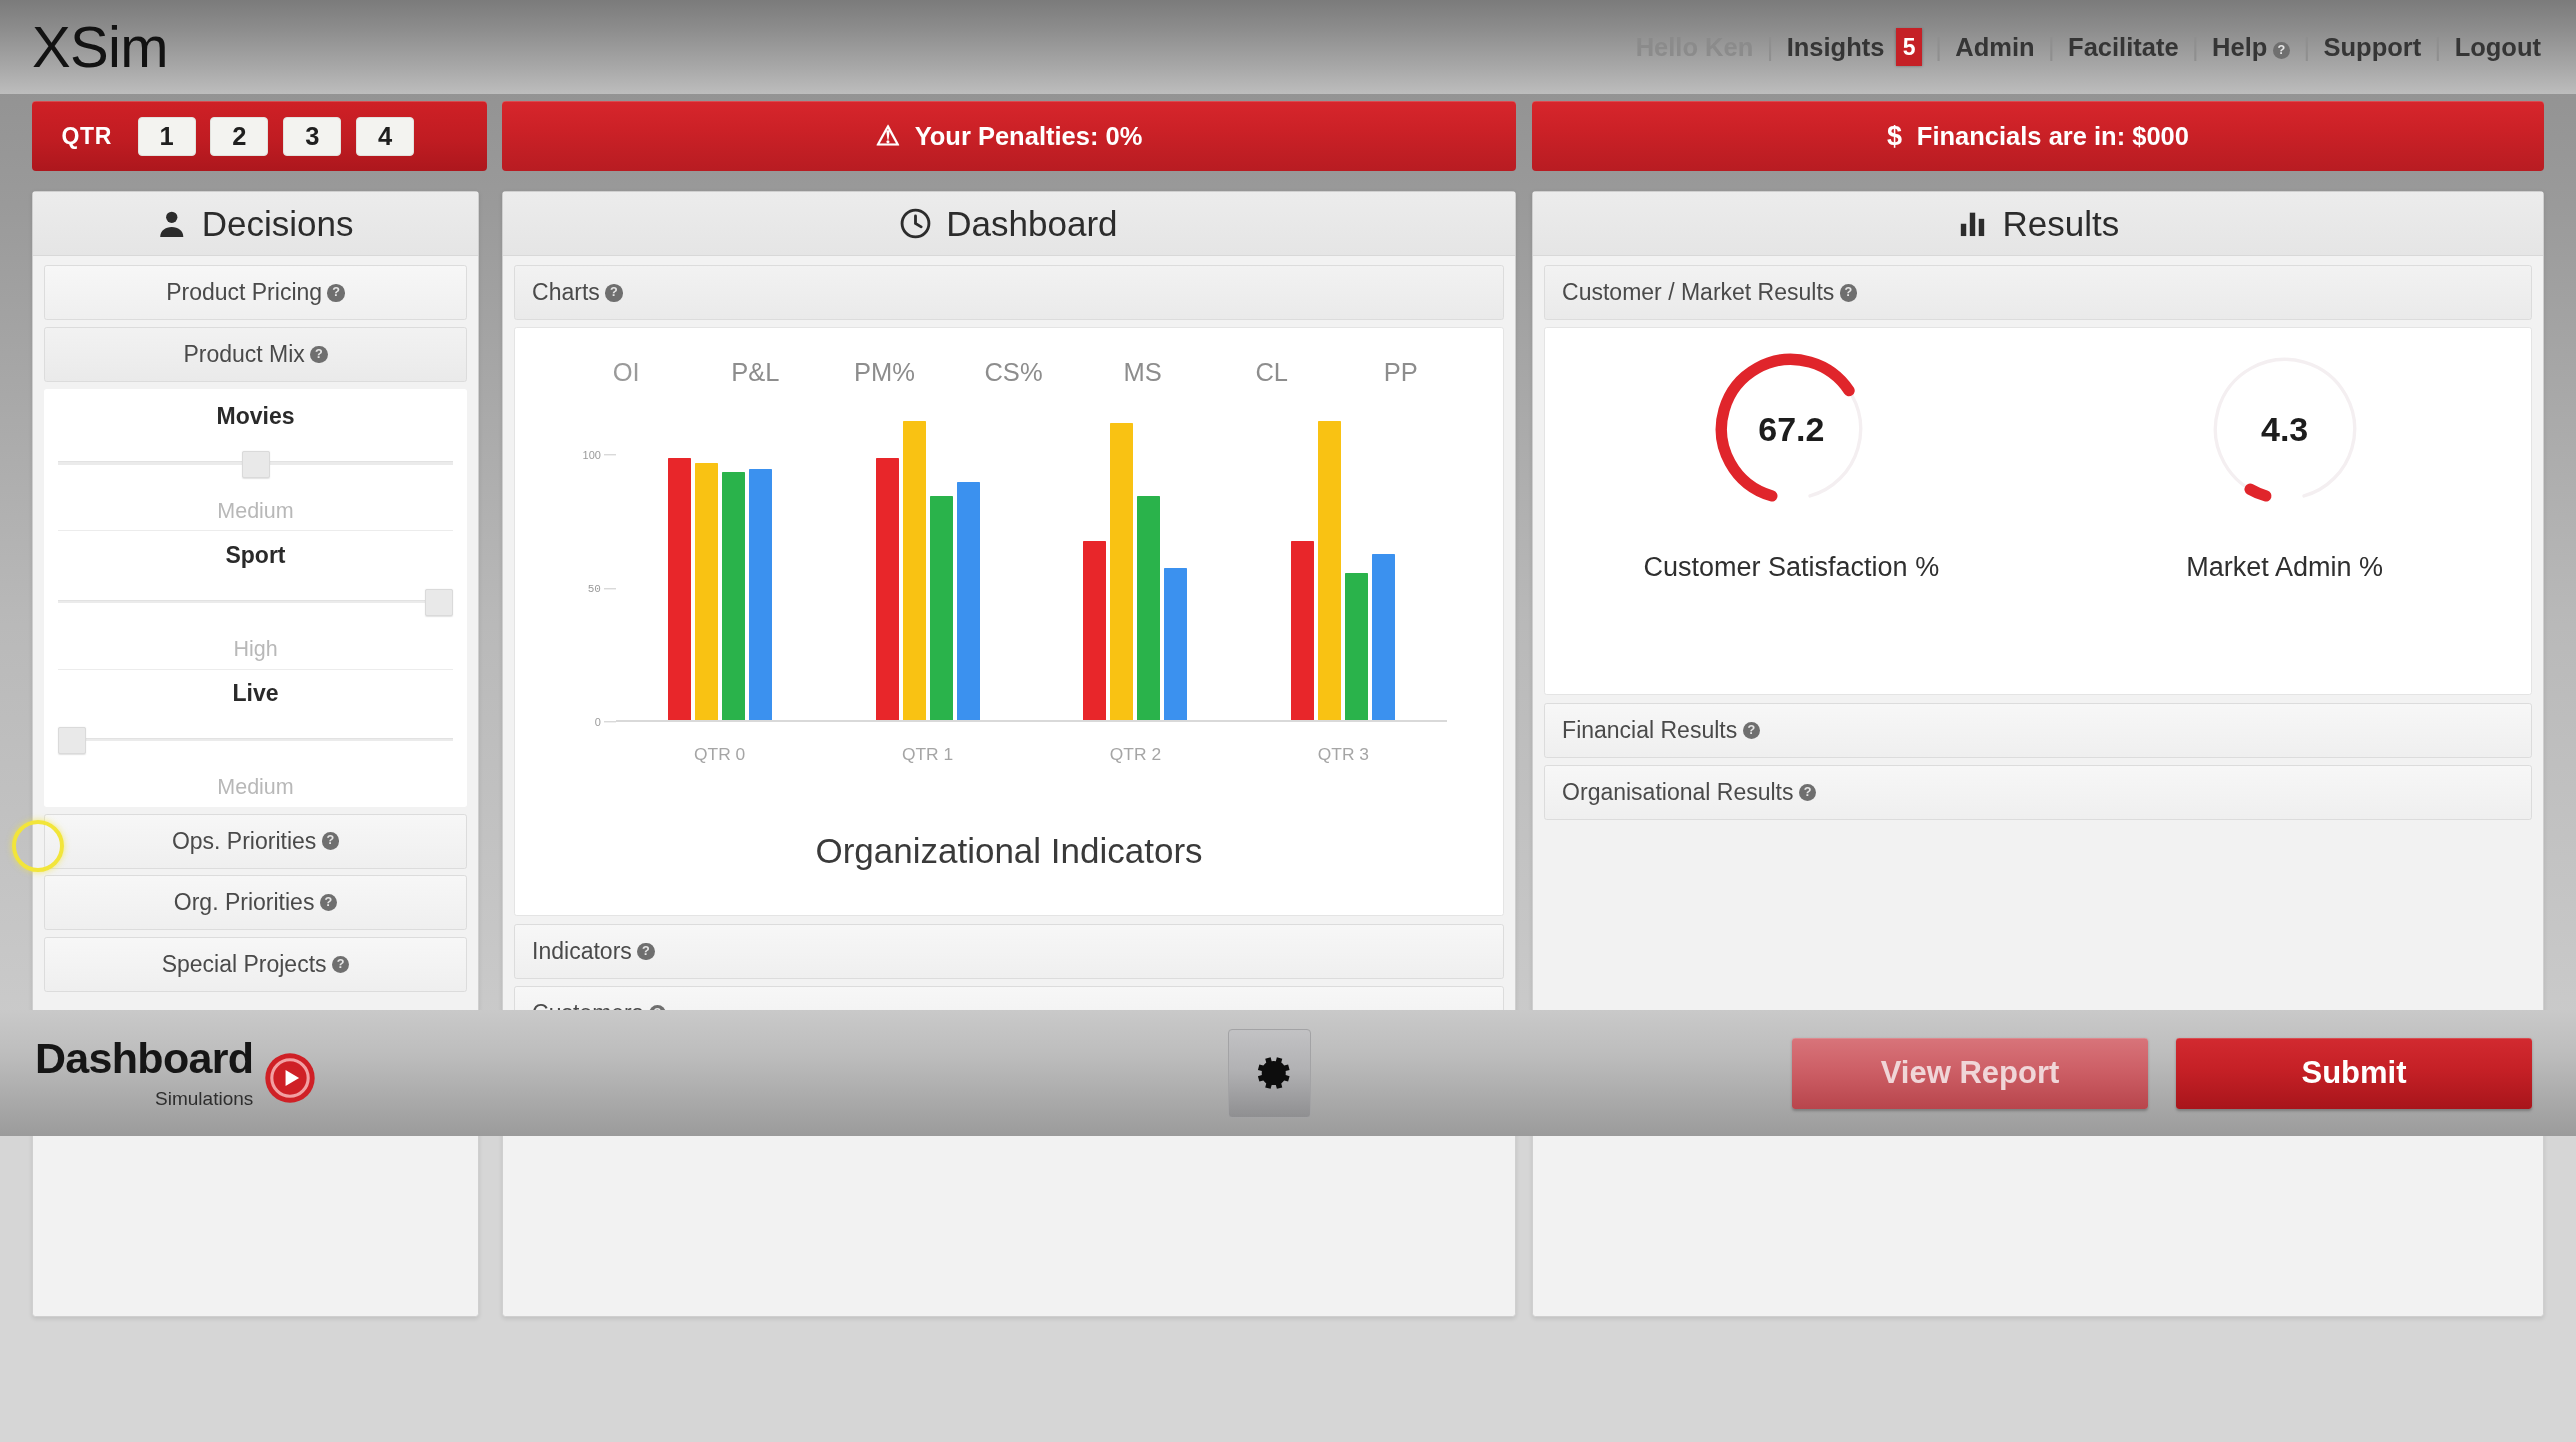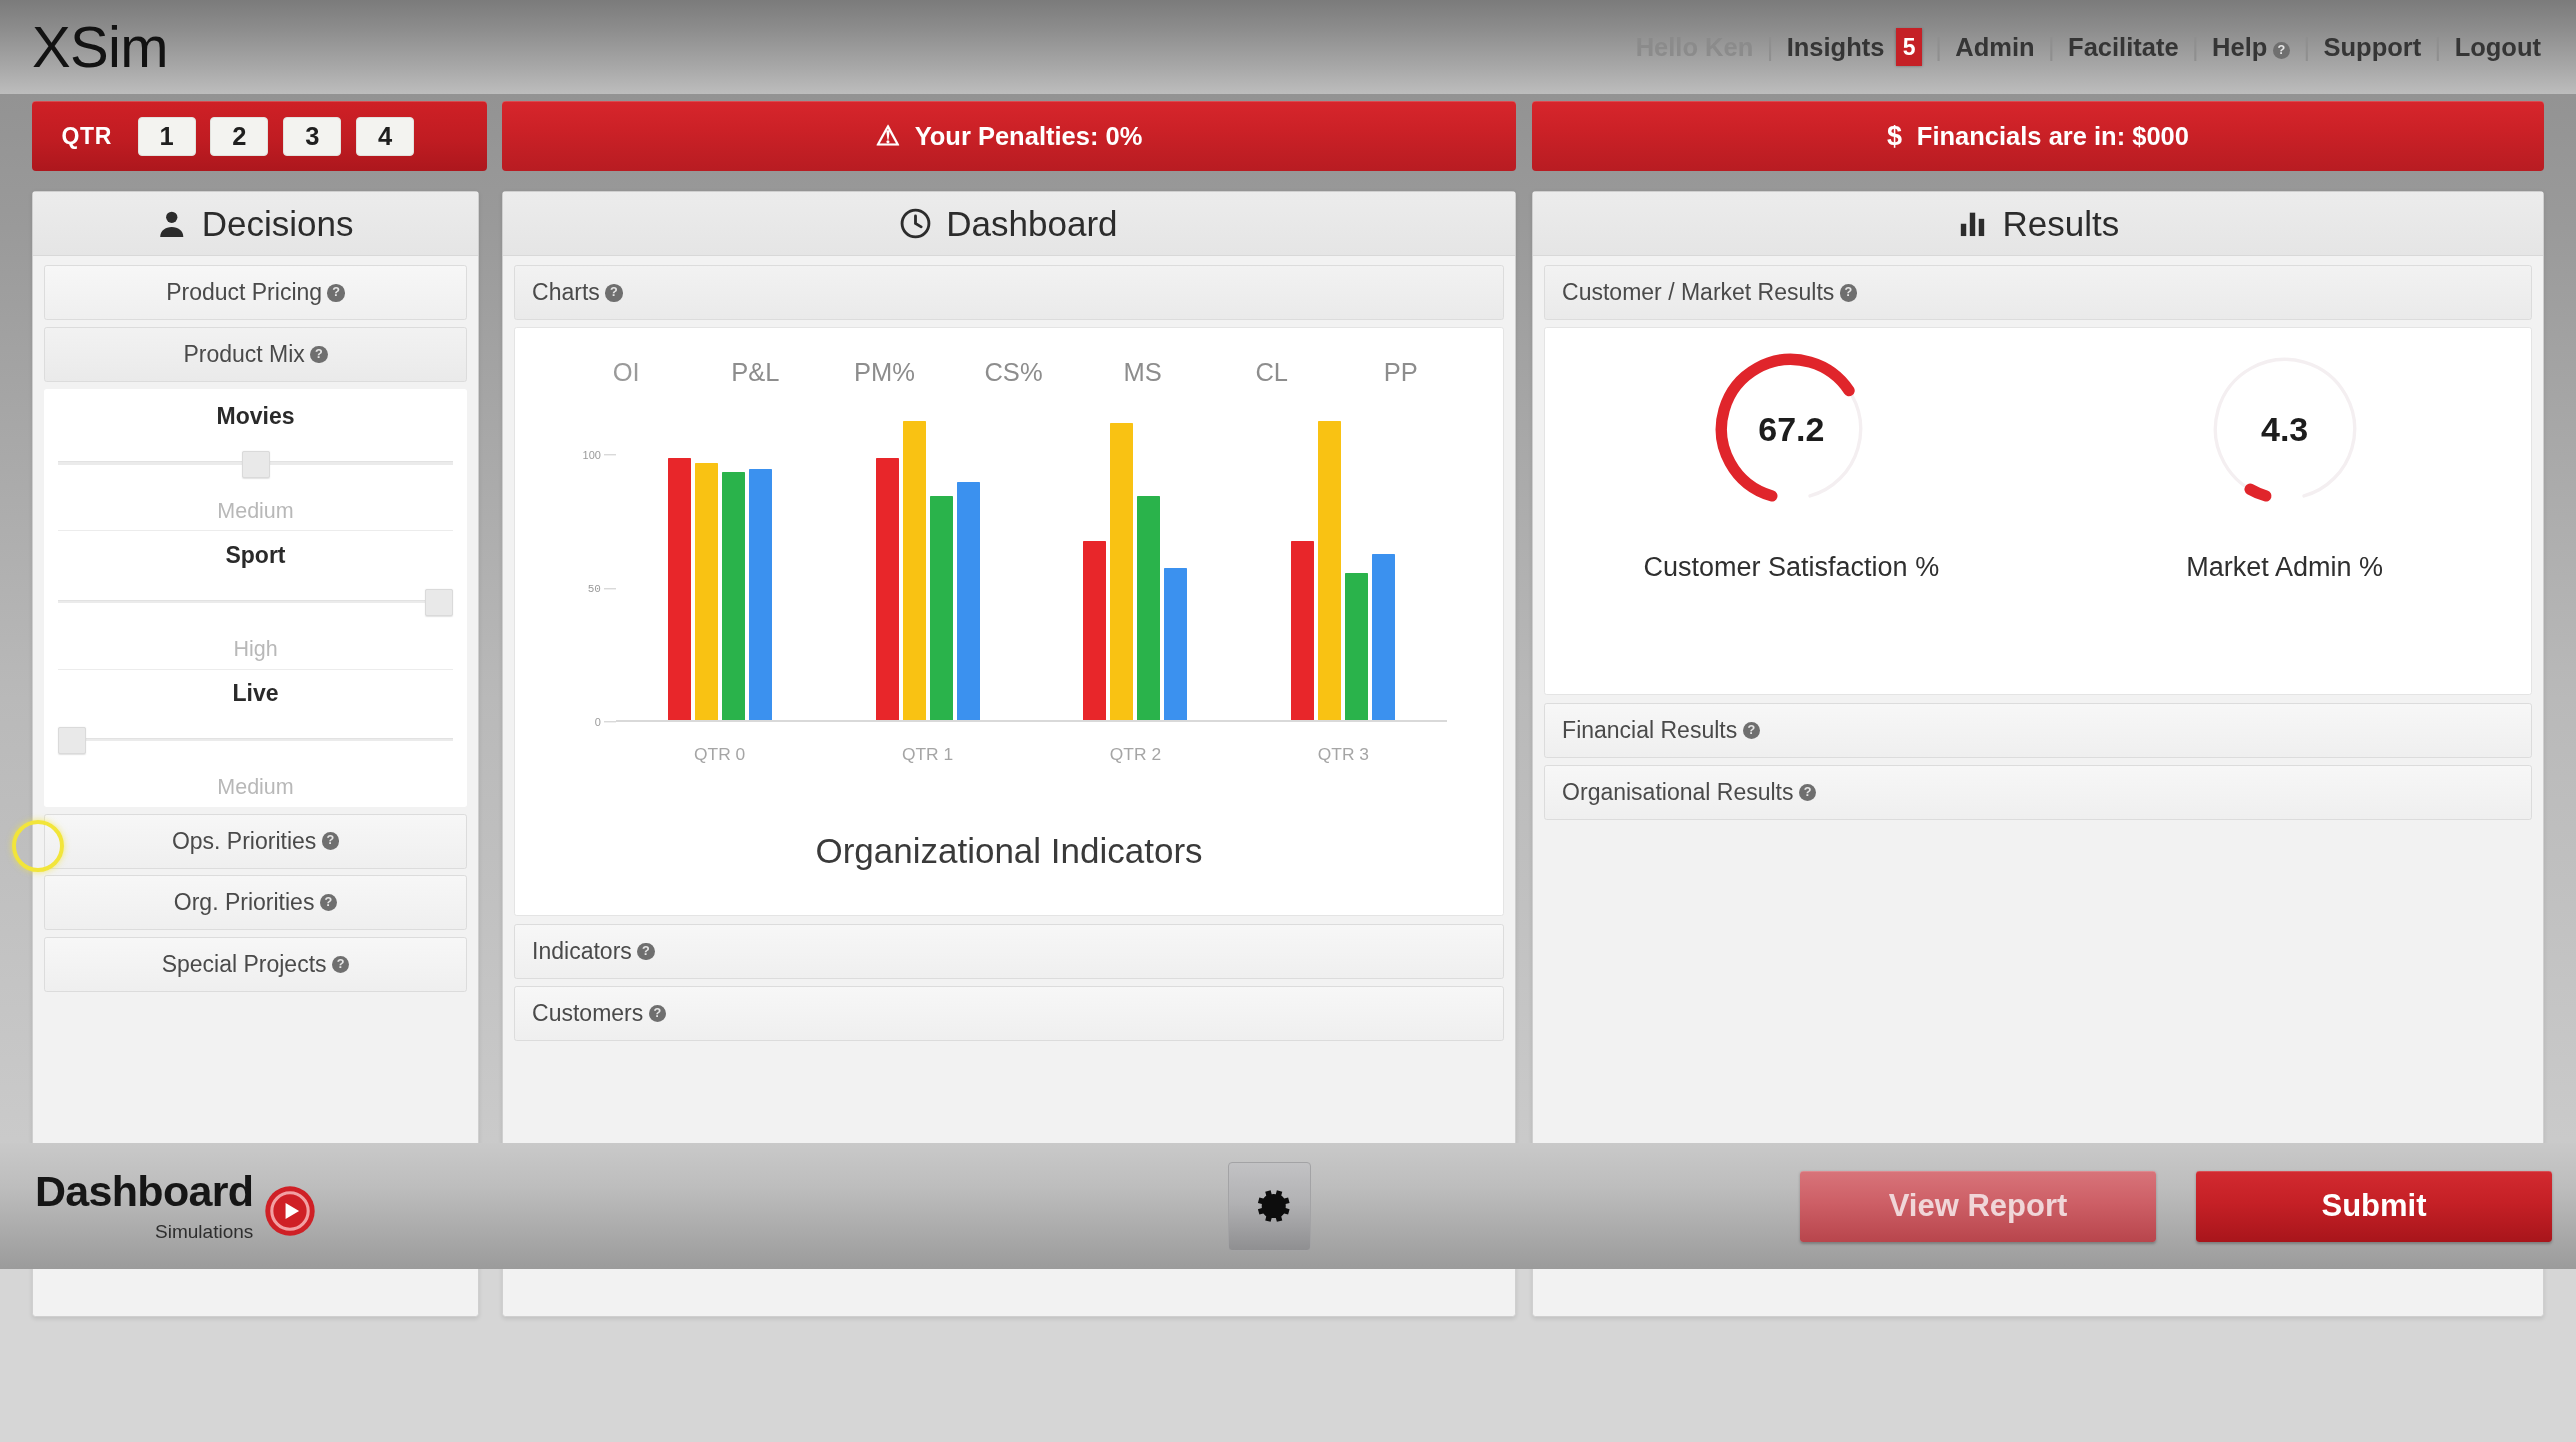--- a/index.html
+++ b/index.html
@@ -5,21 +5,21 @@
   * { box-sizing: border-box; margin: 0; padding: 0; }
   html, body {
     width: 2576px; height: 1443px;
     font-family: "Liberation Sans", sans-serif;
     background: #d6d6d6;
     overflow: hidden;
   }
 
   
   #app {
-    width: 2576px; height: 1269px;
+    width: 2576px; height: 1136px;
     position: relative;
     background: linear-gradient(180deg,#8e8e8e 0%,#9a9a9a 18%,#b9b9b9 55%,#cfcfcf 100%);
   }
   .topbar {
     position: absolute; left: 0; top: 0; width: 2576px; height: 94px;
     background: linear-gradient(180deg,#7b7b7b 0%,#8c8c8c 30%,#a8a8a8 72%,#bdbdbd 100%);
     display: flex; align-items: center;
   }
   .brand {
     margin-left: 32px;
@@ -208,21 +208,21 @@
   .logo-main { font-size: 43px; font-weight: 700; color: #161616; letter-spacing: -0.7px; }
   .logo-sub  { font-size: 19px; color: #2e2e2e; text-align: right; margin-top: 10px; }
   .logo-mark { width: 52px; height: 52px; position: relative; margin-bottom: 4px; }
 
   .gear-btn {
     position: absolute; left: 1228px; top: 19px; width: 83px; height: 89px;
     background: linear-gradient(180deg,#c2c2c4 0%,#b2b2b4 45%,#8f8f91 100%);
     border: 0.7px solid #a3a3a5; border-radius: 4px;
     display: flex; align-items: center; justify-content: center;
   }
-  .btm-btns { margin-left: auto; margin-right: 24px; display: flex; gap: 40px; padding-left: 8px; }
+  .btm-btns { margin-left: auto; margin-right: 44px; display: flex; gap: 28px; padding-left: 8px; }
   .btn {
     width: 356px; height: 71px; border-radius: 3.4px;
     display: flex; align-items: center; justify-content: center;
     font-size: 31px; font-weight: 700; color: #fff;
     box-shadow: inset 0 0.7px 0 rgba(255,255,255,.22), 0 1.3px 2.7px rgba(0,0,0,.25);
   }
   #btn-view-report {
     background: linear-gradient(180deg,#d8747a 0%,#cd5f66 45%,#b8454c 100%);
     color: #f0d6d8;
   }

